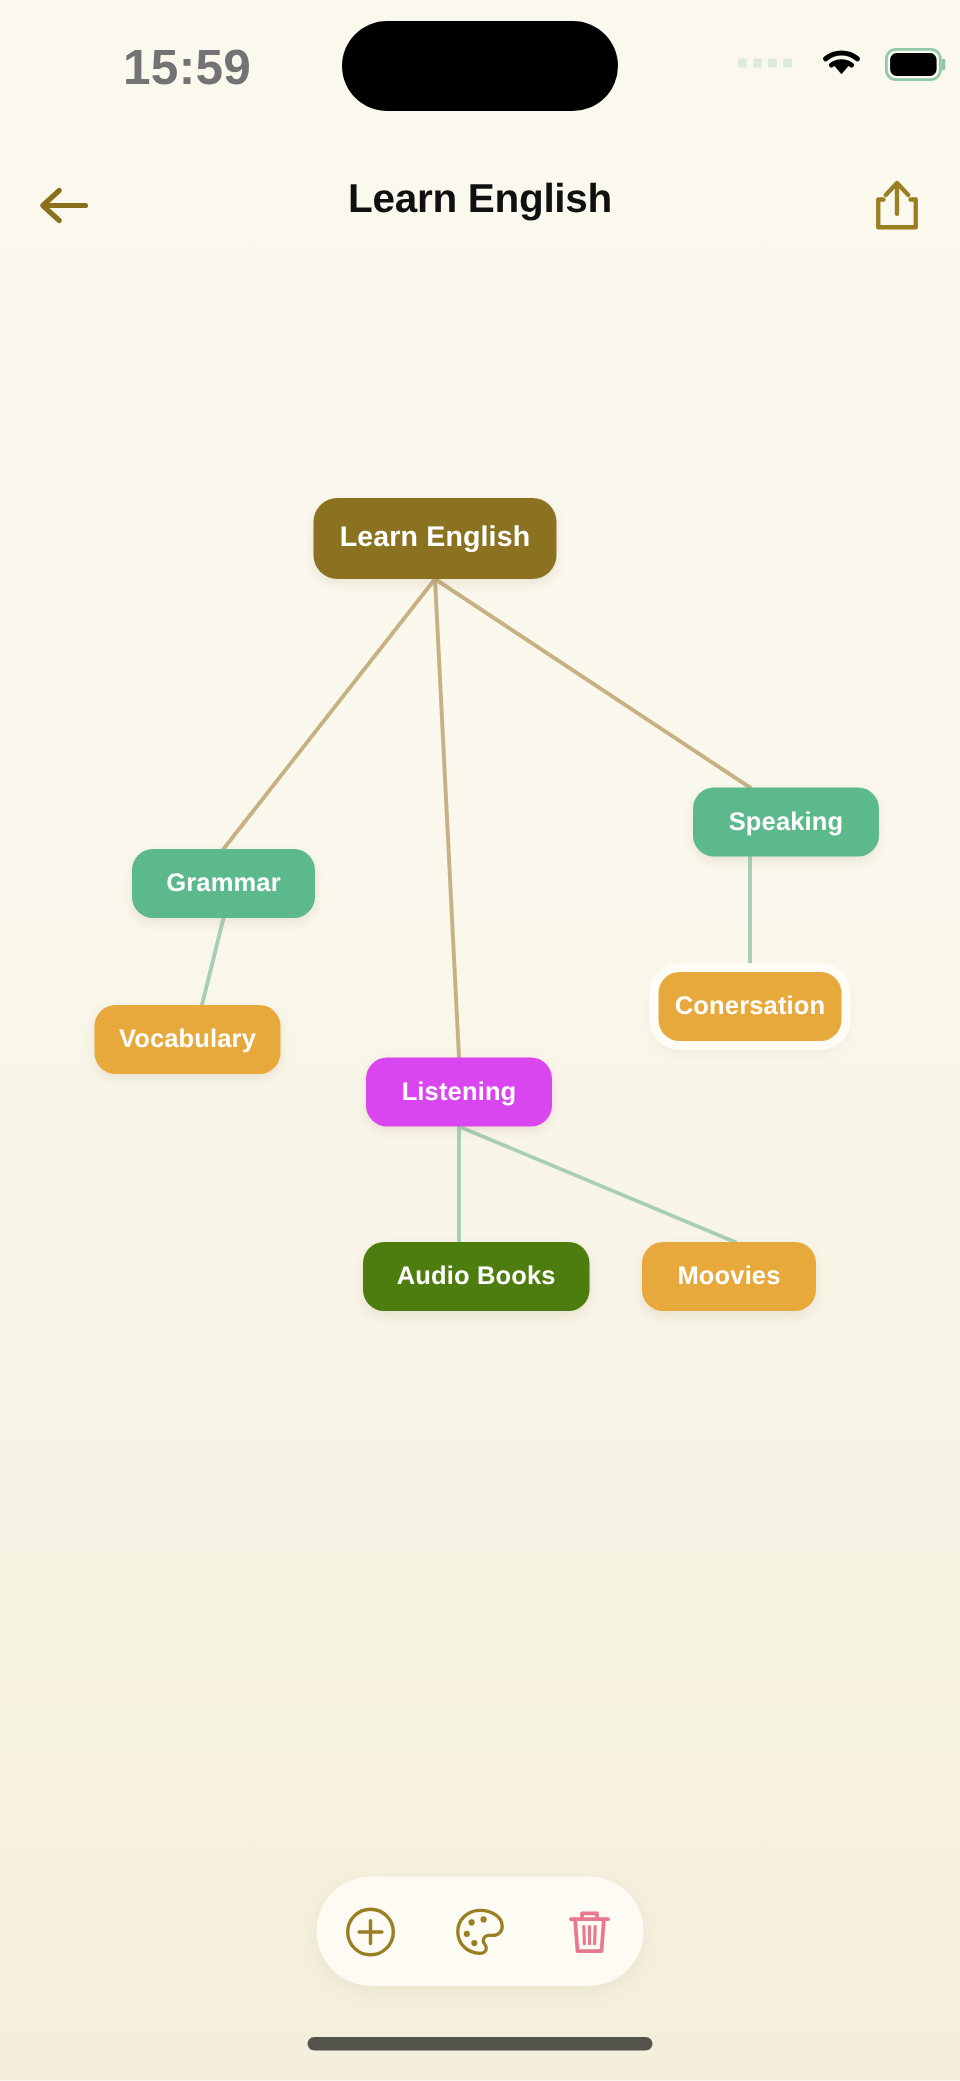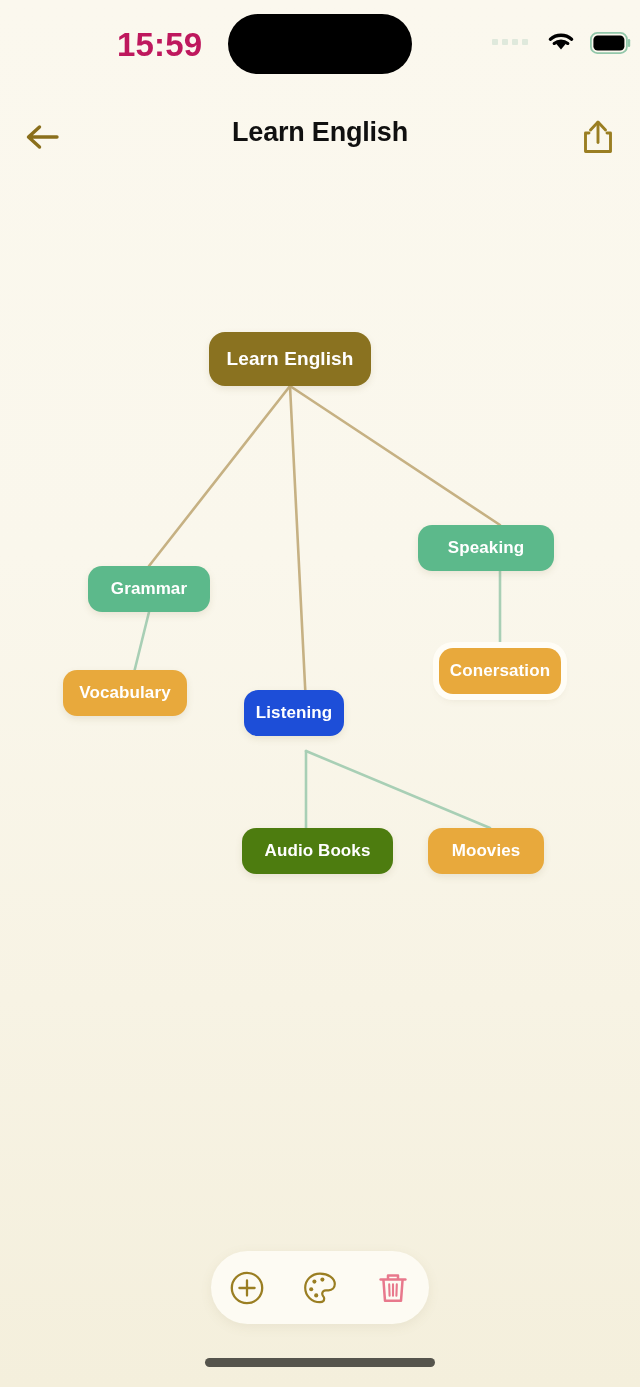--- a/index.html
+++ b/index.html
@@ -12,23 +12,22 @@
     background: linear-gradient(180deg, #fbf8ee 0%, #faf7ec 40%, #f7f3e4 72%, #f4efdc 100%);
     position: relative;
   }
 
   
   .statusbar {
     position: absolute; top: 0; left: 0; width: 640px; height: 88px;
   }
   .status-time {
     position: absolute; left: 82px; top: 26px;
-    font-size: 33px; font-weight: 600; color: #be185d;
+    font-size: 33px; font-weight: 600; color: #737373;
     letter-spacing: 0.2px;
-    margin-left: 35px;
   }
   .dynamic-island {
     position: absolute; left: 228px; top: 14px;
     width: 184px; height: 60px; border-radius: 30px;
     background: #000;
   }
   .status-right {
     position: absolute; right: 0; top: 28px; width: 160px; height: 34px;
   }
   .signal-dots { position: absolute; left: 12px; top: 11px; display: flex; gap: 4px; }
@@ -154,27 +153,27 @@
   <div id="node-layer">
       <div class="node root" style="left: 209px; top: 332px; width: 162px; height: 54px; background: rgb(138, 114, 32);">
         <span>Learn English</span>
       </div>
       <div class="node" style="left: 88px; top: 566px; width: 122px; height: 46px; background: rgb(92, 185, 139);">
         <span>Grammar</span>
       </div>
       <div class="node" style="left: 63px; top: 670px; width: 124px; height: 46px; background: rgb(232, 169, 60);">
         <span>Vocabulary</span>
       </div>
-      <div class="node" style="left: 418px; top: 525px; width: 136px; height: 46px; background: rgb(92, 185, 139);">
+      <div class="node" style="left: 462px; top: 525px; width: 124px; height: 46px; background: rgb(92, 185, 139);">
         <span>Speaking</span>
       </div>
       <div class="node selected" style="left: 439px; top: 648px; width: 122px; height: 46px; background: rgb(232, 169, 60);">
         <span>Conersation</span>
       </div>
-      <div class="node" style="left: 244px; top: 690px; width: 100px; height: 46px; background: #1d4ed8;">
+      <div class="node" style="left: 244px; top: 705px; width: 124px; height: 46px; background: #d946ef;">
         <span>Listening</span>
       </div>
       <div class="node" style="left: 242px; top: 828px; width: 151px; height: 46px; background: #4d7c0f;">
         <span>Audio Books</span>
       </div>
       <div class="node" style="left: 428px; top: 828px; width: 116px; height: 46px; background: rgb(232, 169, 60);">
         <span>Moovies</span>
       </div>
     </div>
 </div>

